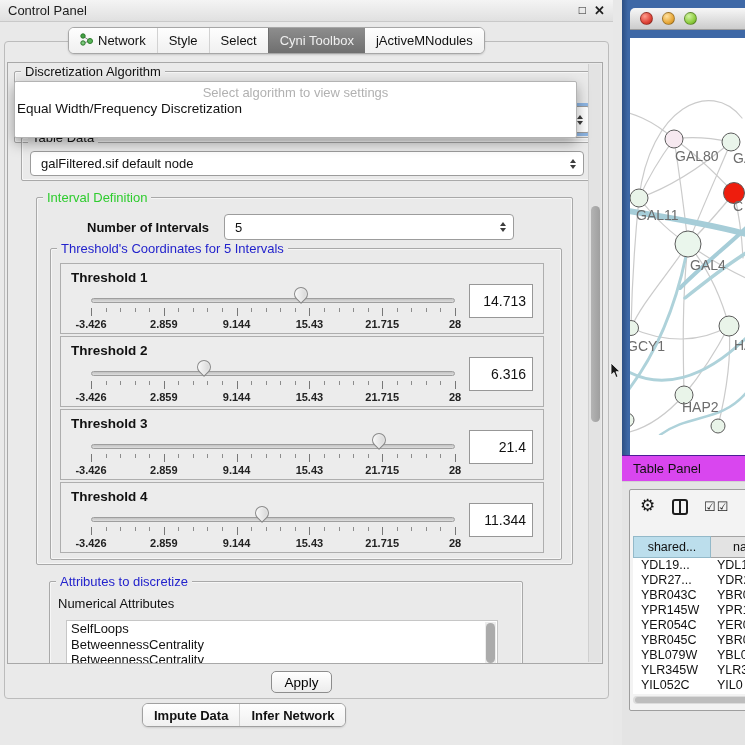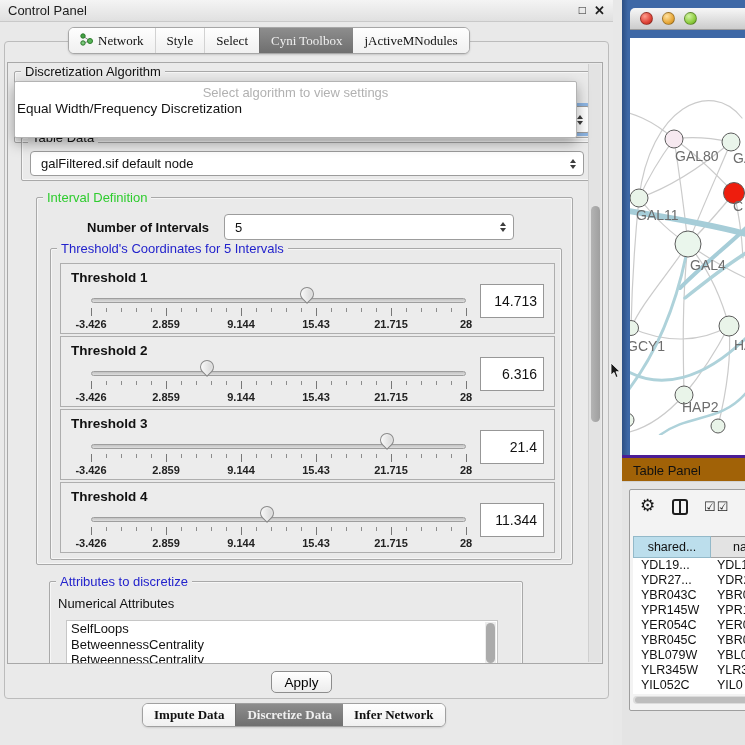--- a/index.html
+++ b/index.html
@@ -16,21 +16,21 @@
   .close-ic{right:8px;font-weight:bold;font-size:13px;}
 
   .main-panel{position:absolute;left:4px;top:41px;width:605px;height:658px;
     border:1px solid #bcbcbc;border-radius:4px;background:#eaeaea;}
 
   
   .tabbar{position:absolute;left:68px;top:27px;height:27px;display:flex;z-index:20;
     border:1px solid #a6a6a6;border-radius:6px;overflow:hidden;background:#fbfbfb;
     box-shadow:0 1px 2px rgba(0,0,0,.15);}
   .tab{display:flex;align-items:center;gap:5px;padding:0 11px;font-size:13px;
-    background:linear-gradient(#fefefe,#f0f0f0);border-left:1px solid #d2d2d2;white-space:nowrap;font-family:Liberation Serif, serif;}
+    background:linear-gradient(#fefefe,#f0f0f0);border-left:1px solid #d2d2d2;white-space:nowrap;}
   .tab:first-child{border-left:none;}
   .tab.selected{background:linear-gradient(#8d8d8d,#6f6f6f);color:#efefef;border-left-color:#6f6f6f;}
   .tab.selected + .tab{border-left:none;}
 
   
   .group{position:absolute;border:1px solid #a9a9a9;border-radius:2px;
     box-shadow:inset 0 0 0 1px rgba(255,255,255,.55);}
   .gtitle{position:absolute;top:-8px;left:6px;background:#eaeaea;padding:0 4px;
     font-size:13px;line-height:15px;white-space:nowrap;}
   .t-green{color:#2ecc2e;} .t-blue{color:#2323cc;} .t-black{color:#111;}
@@ -56,21 +56,21 @@
   .popup .opt{font-size:13.5px;line-height:16px;padding-left:2px;white-space:nowrap;}
   .popup .opt.selected{font-weight:bold;}
 
   
   .vscroll{position:absolute;right:1px;top:1px;bottom:1px;width:13px;background:#e3e3e3;
     border-left:1px solid #cfcfcf;}
   .vscroll .vthumb{position:absolute;left:2px;width:9px;border-radius:5px;
     background:linear-gradient(90deg,#b4b4b4,#9f9f9f);}
 
   
-  .thr-stack{position:absolute;left:9px;right:6px;top:14px;display:flex;
+  .thr-stack{position:absolute;left:9px;right:17px;top:14px;display:flex;
     flex-direction:column;gap:2px;}
   .threshold-panel{position:relative;height:71px;border:1px solid #aeaeae;background:#ececec;}
   .thr-label{position:absolute;left:10px;top:6px;font-size:13.5px;font-weight:bold;}
   .slider-zone{position:absolute;left:30px;right:88px;top:28px;bottom:0;}
   .track{position:absolute;left:0;right:0;top:6px;height:5px;border-radius:3px;
     border:1px solid #9e9e9e;background:linear-gradient(#c2c2c2,#dedede);}
   .thumb{position:absolute;top:-5px;width:14px;height:14px;
     background:linear-gradient(135deg,#ffffff,#cfcfcf);border:1px solid #8a8a8a;
     border-radius:50% 50% 50% 0;transform:translateX(-50%) rotate(-45deg);
     box-shadow:inset 0 0 2px #fff;z-index:3;}
@@ -110,22 +110,22 @@
     border-radius:5px 0 0 0;}
   .light{position:absolute;top:4px;width:13px;height:13px;border-radius:50%;
     border:1px solid rgba(0,0,0,.3);}
   .light.red{left:10px;background:radial-gradient(circle at 35% 30%,#ff9d8d,#df4438 60%,#a92619);}
   .light.yellow{left:32px;background:radial-gradient(circle at 35% 30%,#ffe2a0,#e8a93b 60%,#b97f14);}
   .light.green{left:54px;background:radial-gradient(circle at 35% 30%,#d2f3a2,#8fce41 60%,#5d9a1c);}
   .net-canvas{position:absolute;left:0;top:30px;right:0;height:468px;background:#fff;overflow:hidden;}
 
   
   .table-panel{position:absolute;left:622px;top:455px;width:123px;height:290px;background:#e4e4e4;}
-  .tp-header{position:absolute;left:0;top:0;right:0;height:27px;background:#a16207;
-    border-top:3px solid #4c1d95;border-bottom:1px solid #d2d2d2;}
+  .tp-header{position:absolute;left:0;top:0;right:0;height:27px;background:#d946ef;
+    border-top:1px solid #4c1d95;border-bottom:1px solid #d2d2d2;}
   .tp-title{position:absolute;left:11px;top:5px;font-size:13px;}
   .tp-inner{position:absolute;left:7px;top:34px;width:150px;height:222px;background:#f3f3f3;
     border:1px solid #9e9e9e;border-radius:2px;}
   .tp-toolbar{position:absolute;left:0;top:0;right:0;height:38px;}
   .gear{position:absolute;left:10px;top:5px;font-size:17px;color:#161616;}
   .colicon{position:absolute;left:42px;top:9px;width:16px;height:16px;border:2px solid #1d1d1d;
     border-radius:3px;}
   .colicon::after{content:"";position:absolute;left:5px;top:0;width:2px;height:12px;background:#1d1d1d;}
   .checks{position:absolute;left:74px;top:9px;font-size:13px;letter-spacing:1px;color:#222;}
   .tp-headrow{position:absolute;left:3px;top:46px;height:22px;display:flex;font-size:12.5px;}
@@ -431,23 +431,20 @@
     <div class="vscroll">
       <div class="vthumb" style="top:142px;height:216px;"></div>
     </div>
   </div>
 
   <button class="apply-btn">Apply</button>
 
   <div class="bottom-tabbar">
     <div class="tab">
       <span>Impute Data</span>
-    </div>
-    <div class="tab selected">
-      <span>Discretize Data</span>
     </div>
     <div class="tab">
       <span>Infer Network</span>
     </div>
   </div>
 </div>
 
 <div class="net-frame">
   <div class="mac-window">
     <div class="mac-titlebar">

